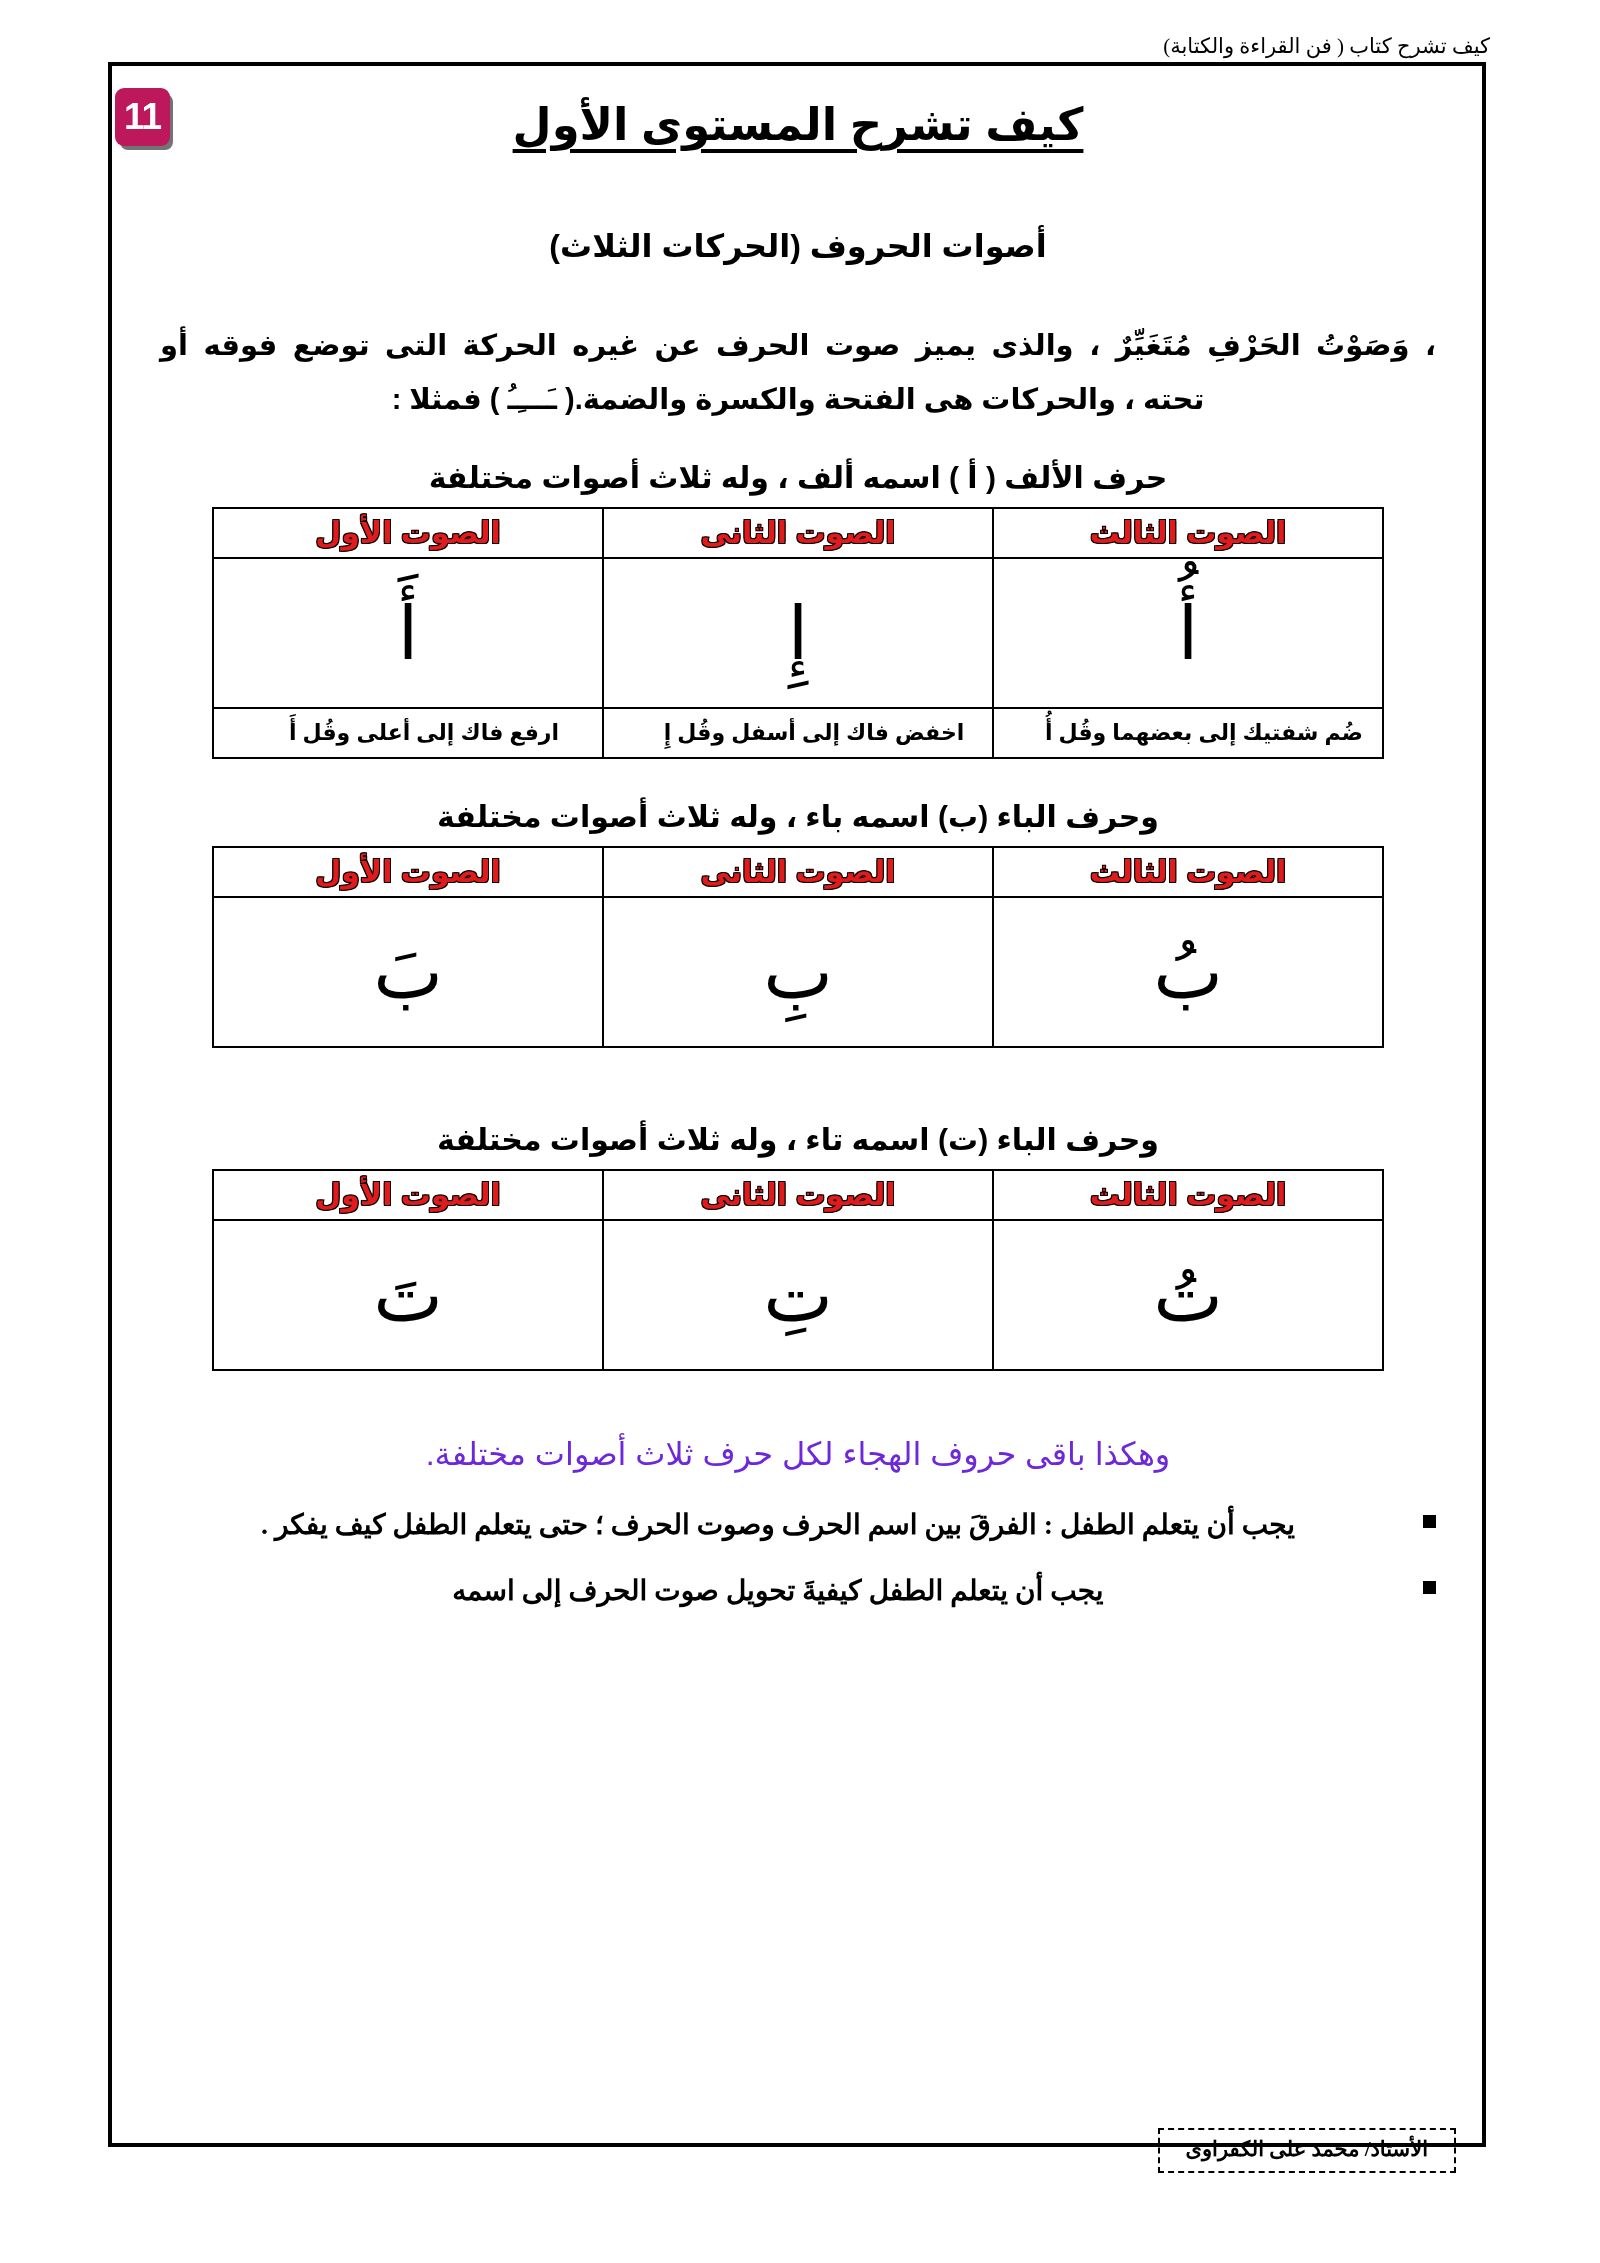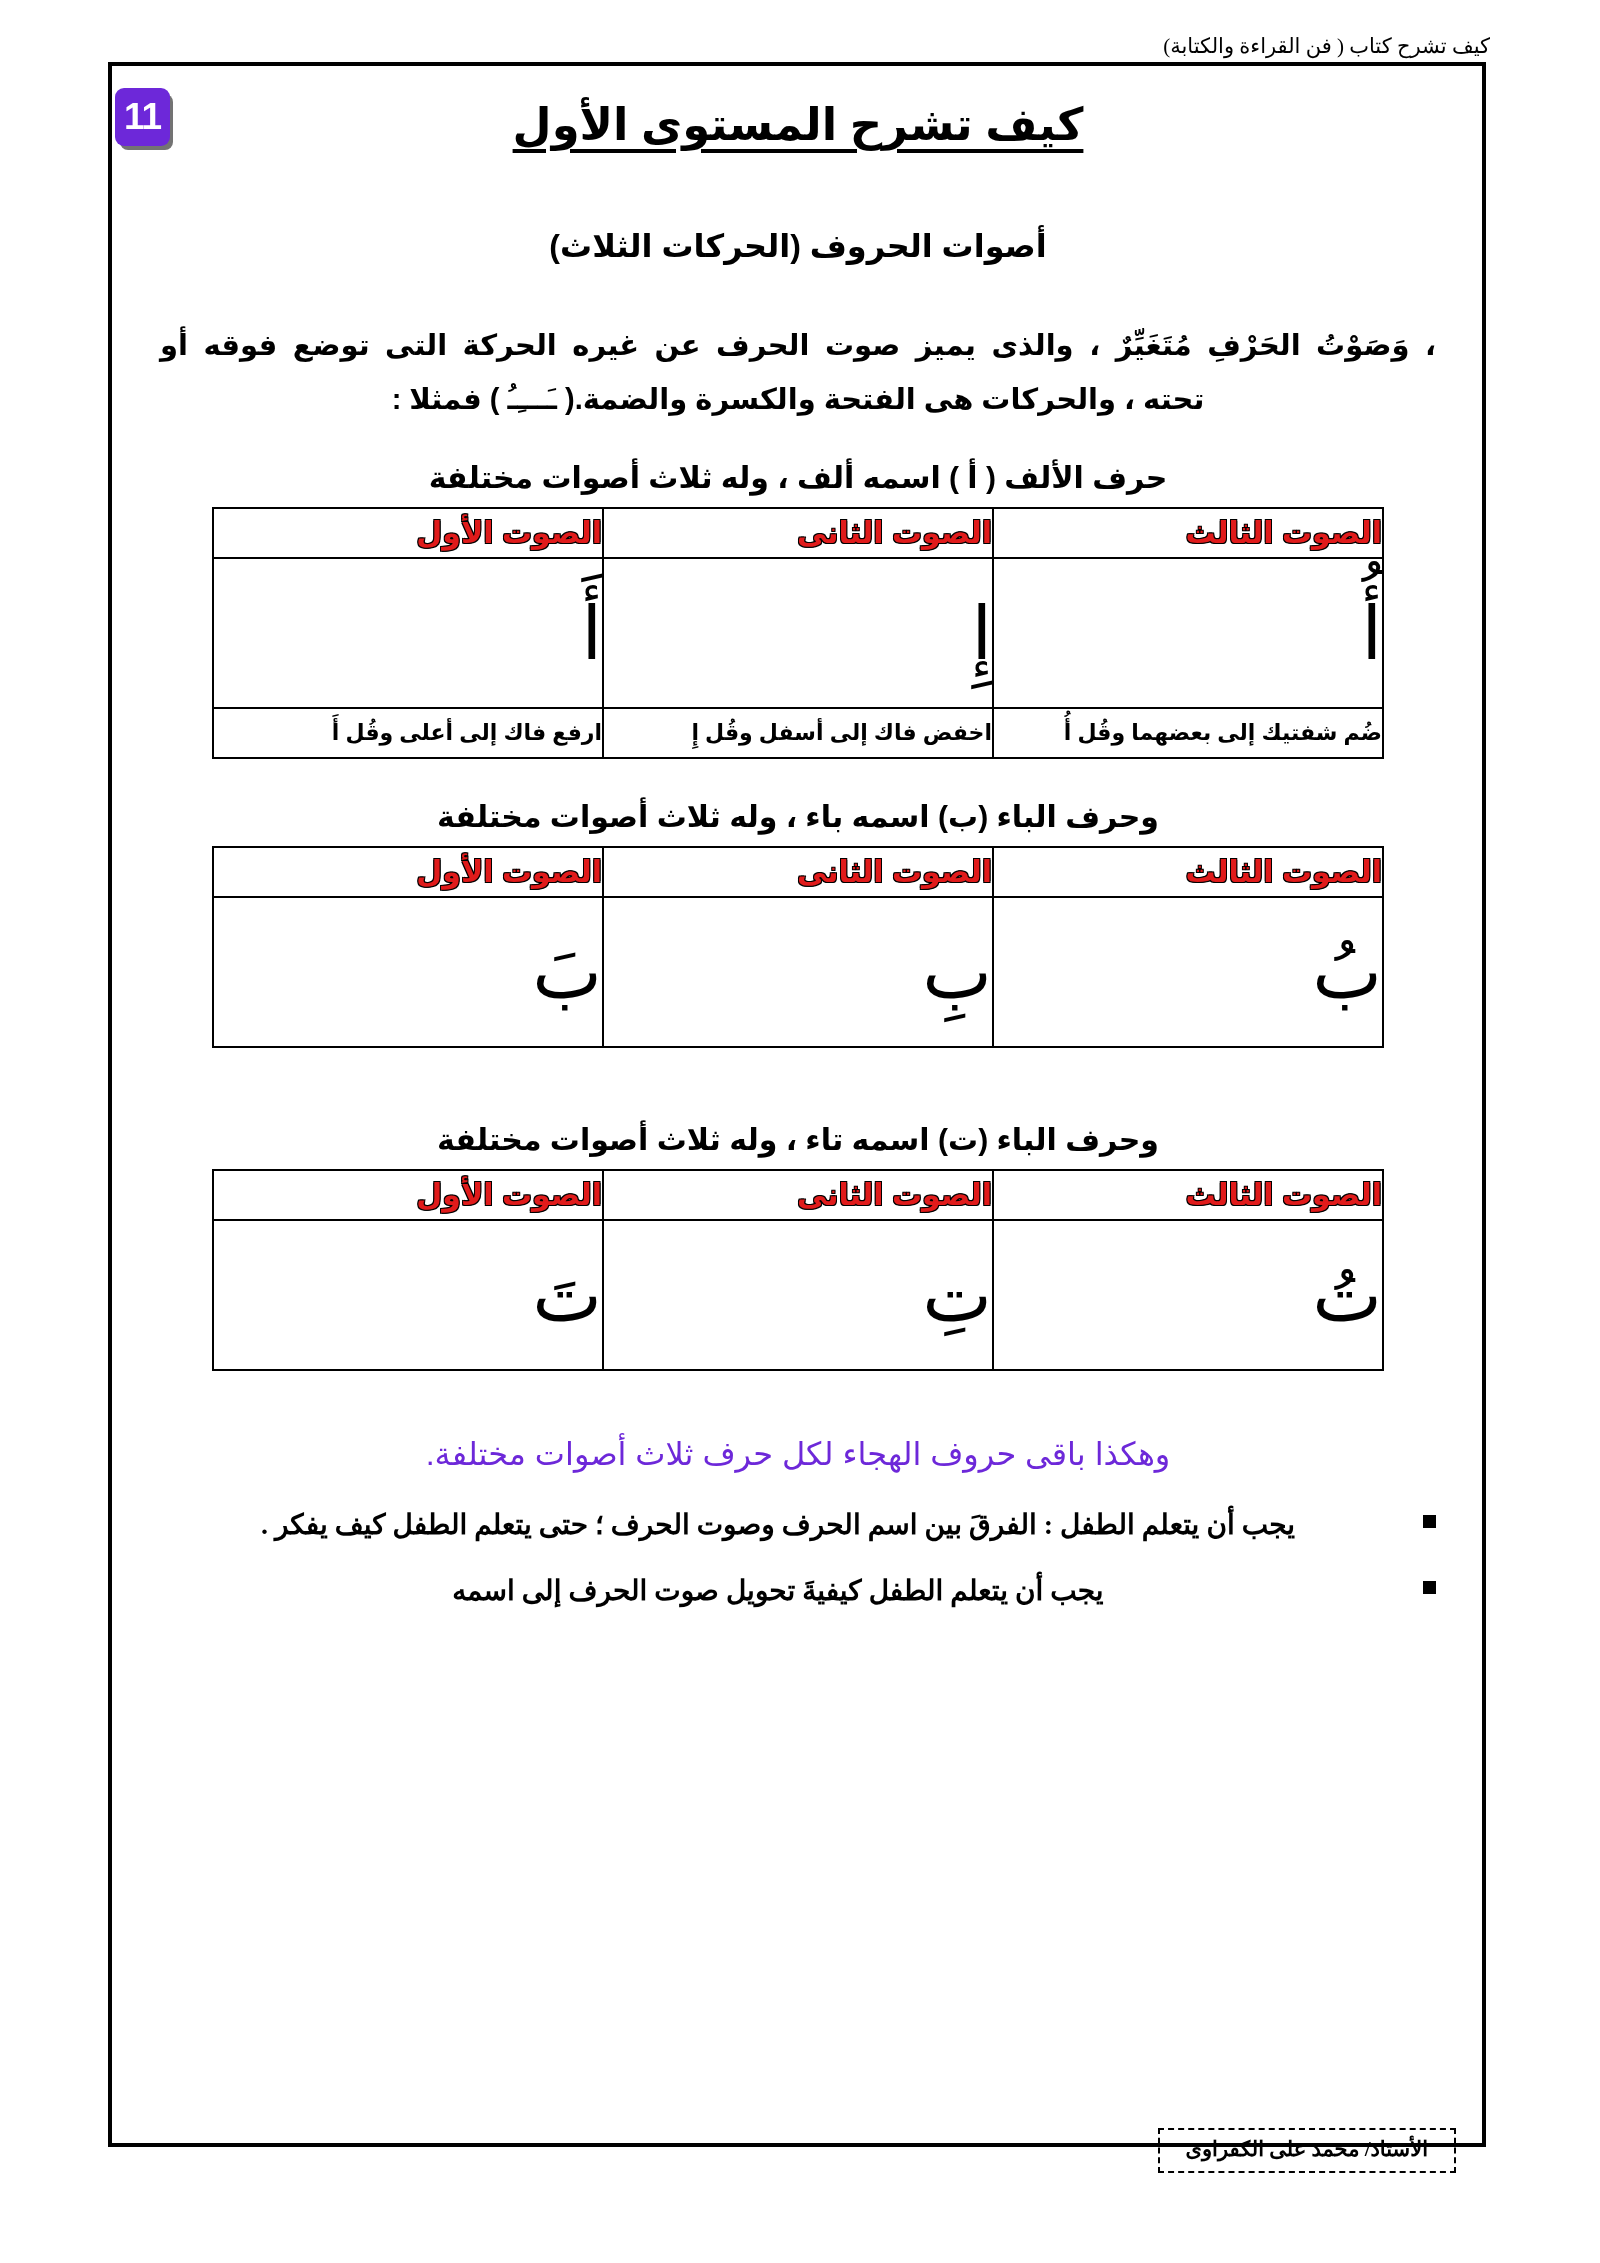--- a/index.html
+++ b/index.html
@@ -49,21 +49,21 @@
     background: transparent;
   }
 
   
   .page-badge {
     position: absolute;
     left: 115px;
     top: 88px;
     width: 55px;
     height: 58px;
-    background: #6d28d9;
+    background: #be185d;
     border-radius: 9px;
     box-shadow: 4px 5px 0 -1px rgba(0,0,0,0.55);
     z-index: 5;
   }
   .page-badge .num {
     color: #fff;
     font-family: "Liberation Sans", sans-serif;
     font-weight: bold;
     font-size: 37px;
     line-height: 58px;
@@ -133,21 +133,21 @@
   
   table.sound-table {
     border-collapse: collapse;
     margin: 12px auto 0 auto;
     width: 1172px;
     direction: rtl;
     table-layout: fixed;
   }
   table.sound-table td {
     border: 2px solid #000;
-    text-align: right;
+    text-align: center;
     vertical-align: middle;
     padding: 0;
   }
   .th-cell {
     height: 48px;
   }
   .th-txt {
     font-family: "Liberation Sans", "DejaVu Sans", sans-serif;
     font-weight: bold;
     font-size: 30px;

